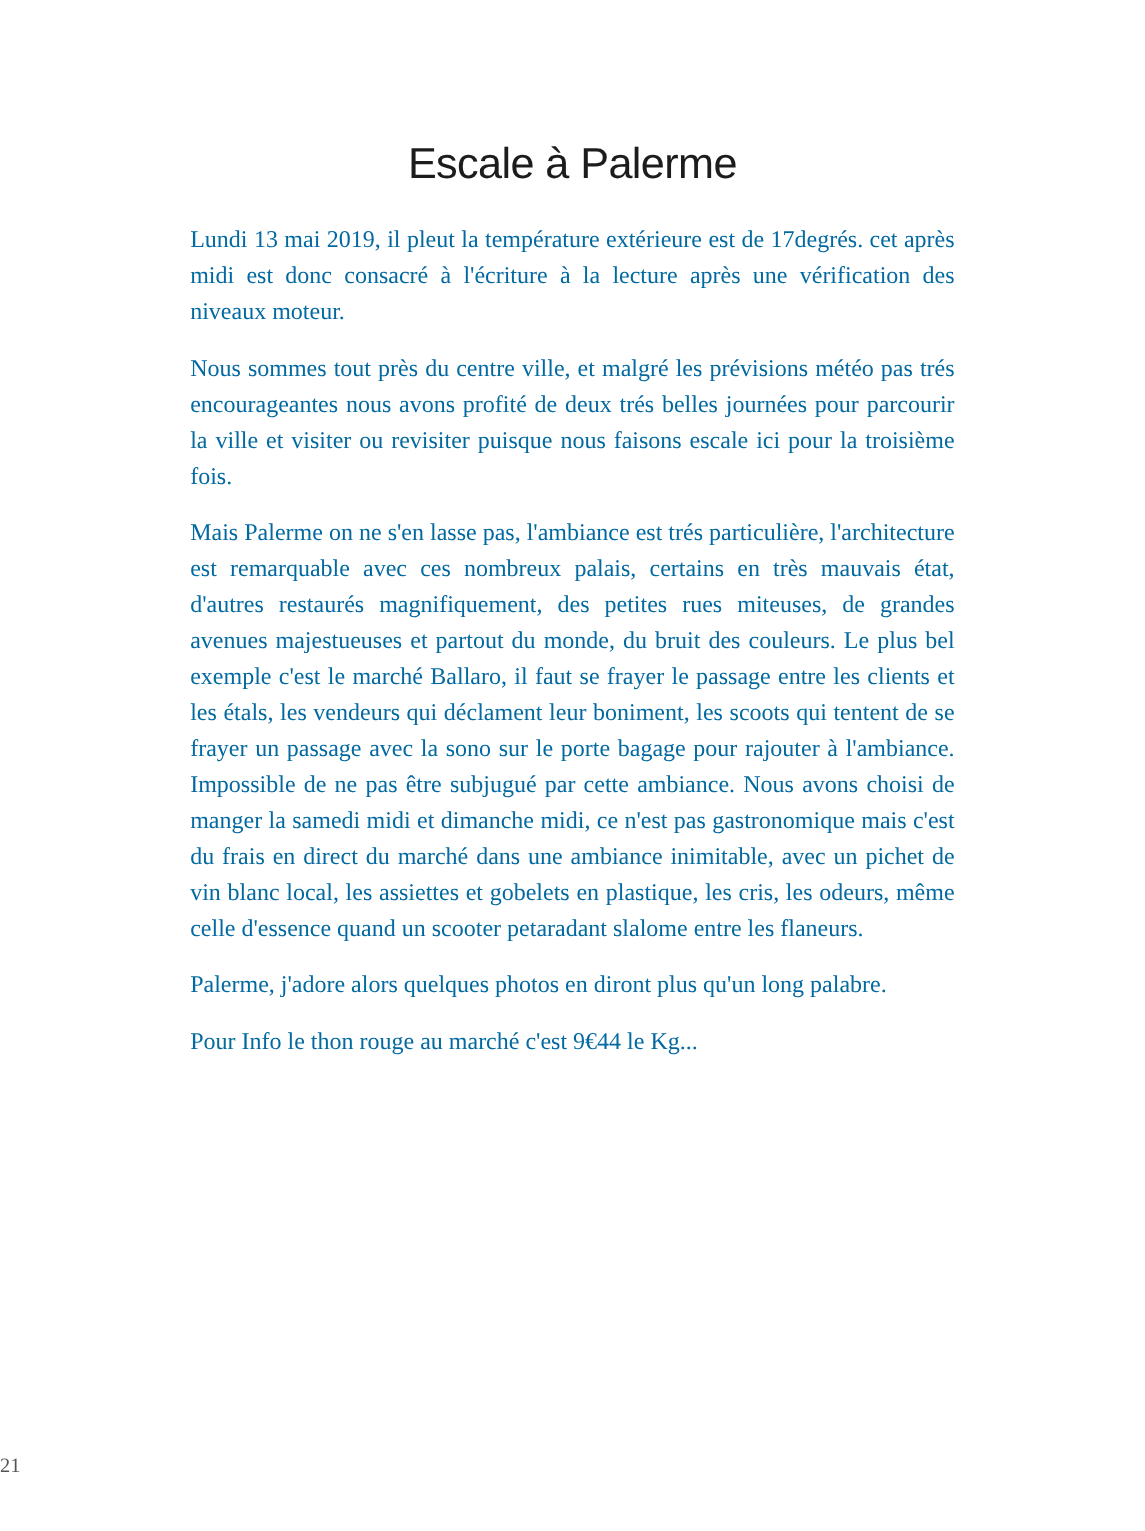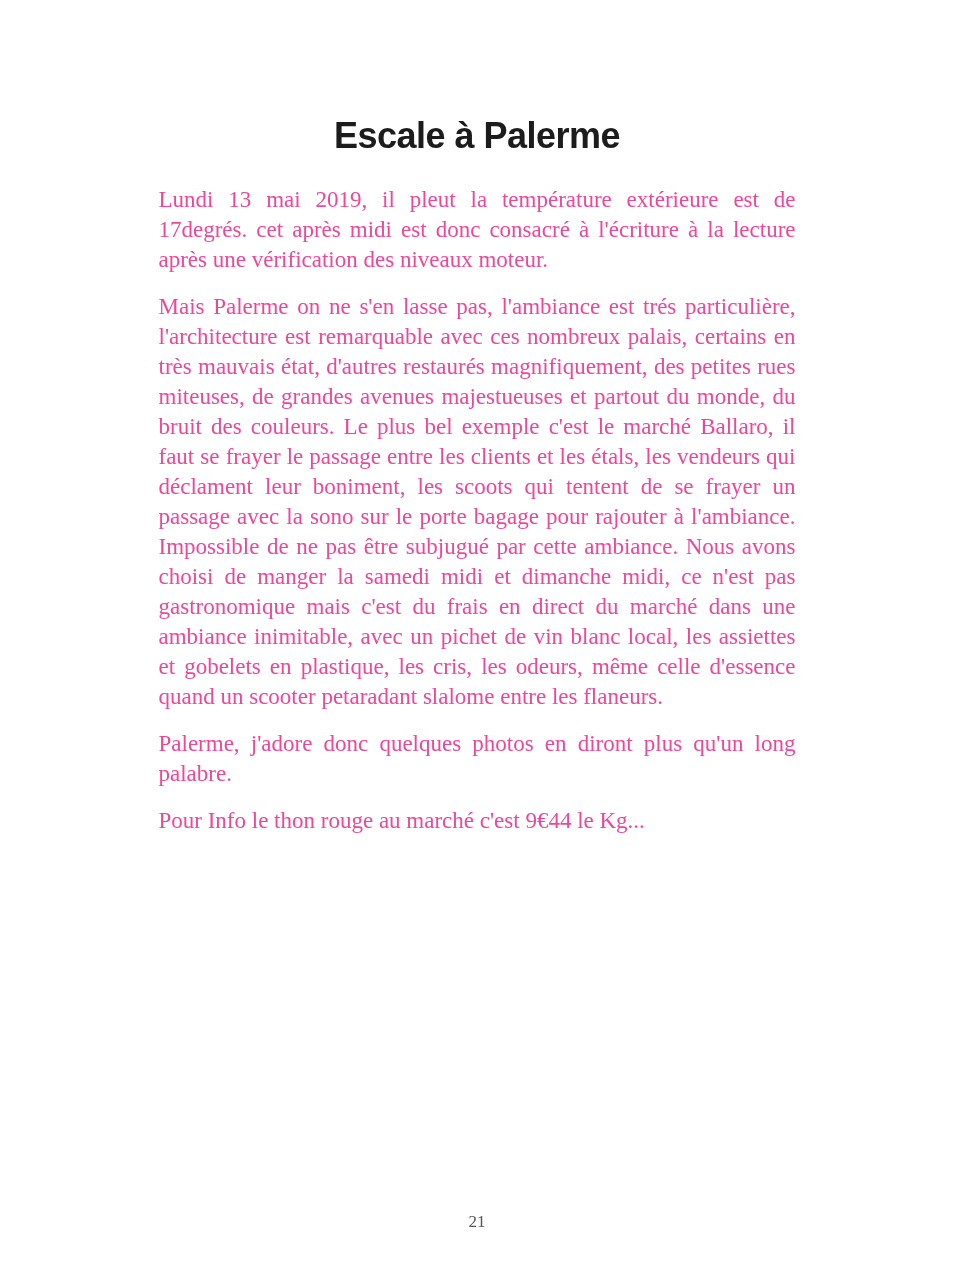--- a/index.html
+++ b/index.html
@@ -13,56 +13,57 @@
     height: 1276px;
     background: #ffffff;
     overflow: hidden;
     font-family: "Liberation Serif", serif;
   }
   .title {
     margin: 0;
     padding-top: 114px;
     text-align: center;
     font-family: "Liberation Sans", sans-serif;
-    font-weight: 700;
+    font-weight: 400;
     font-size: 36px;
     line-height: 44px;
     letter-spacing: -0.5px;
     color: #1c1c1c;
   }
   .body-text {
     width: 637px;
     margin: 27px auto 0 auto;
     text-align: justify;
-    font-size: 23px;
+    font-size: 20px;
     line-height: 30px;
-    color: #ec4899;
+    color: #0369a1;
   }
   .body-text p {
     margin: 0 0 17px 0;
   }
   .page-footer {
     position: absolute;
     left: 0;
     right: 0;
     top: 1212px;
-    text-align: center;
+    text-align: left;
     font-size: 17px;
     color: #555555;
   }
 </style>
 </head>
 <body>
 
 <div class="page">
 
   <h1 class="title">Escale à Palerme</h1>
 
   <div class="body-text">
     <p>Lundi 13 mai 2019, il pleut la température extérieure est de 17degrés. cet après midi est donc consacré à l'écriture à la lecture après une vérification des niveaux moteur.</p>
+    <p>Nous sommes tout près du centre ville, et malgré les prévisions météo pas trés encourageantes nous avons profité de deux trés belles journées pour parcourir la ville et visiter ou revisiter puisque nous faisons escale ici pour la troisième fois.</p>
     <p>Mais Palerme on ne s'en lasse pas, l'ambiance est trés particulière, l'architecture est remarquable avec ces nombreux palais, certains en très mauvais état, d'autres restaurés magnifiquement, des petites rues miteuses, de grandes avenues majestueuses et partout du monde, du bruit des couleurs. Le plus bel exemple c'est le marché Ballaro, il faut se frayer le passage entre les clients et les étals, les vendeurs qui déclament leur boniment, les scoots qui tentent de se frayer un passage avec la sono sur le porte bagage pour rajouter à l'ambiance. Impossible de ne pas être subjugué par cette ambiance. Nous avons choisi de manger la samedi midi et dimanche midi, ce n'est pas gastronomique mais c'est du frais en direct du marché dans une ambiance inimitable, avec un pichet de vin blanc local, les assiettes et gobelets en plastique, les cris, les odeurs, même celle d'essence quand un scooter petaradant slalome entre les flaneurs.</p>
-    <p>Palerme, j'adore donc quelques photos en diront plus qu'un long palabre.</p>
+    <p>Palerme, j'adore alors quelques photos en diront plus qu'un long palabre.</p>
     <p>Pour Info le thon rouge au marché c'est 9€44 le Kg...</p>
   </div>
 
   <div class="page-footer">21</div>
 
 </div>
 
 </body></html>

